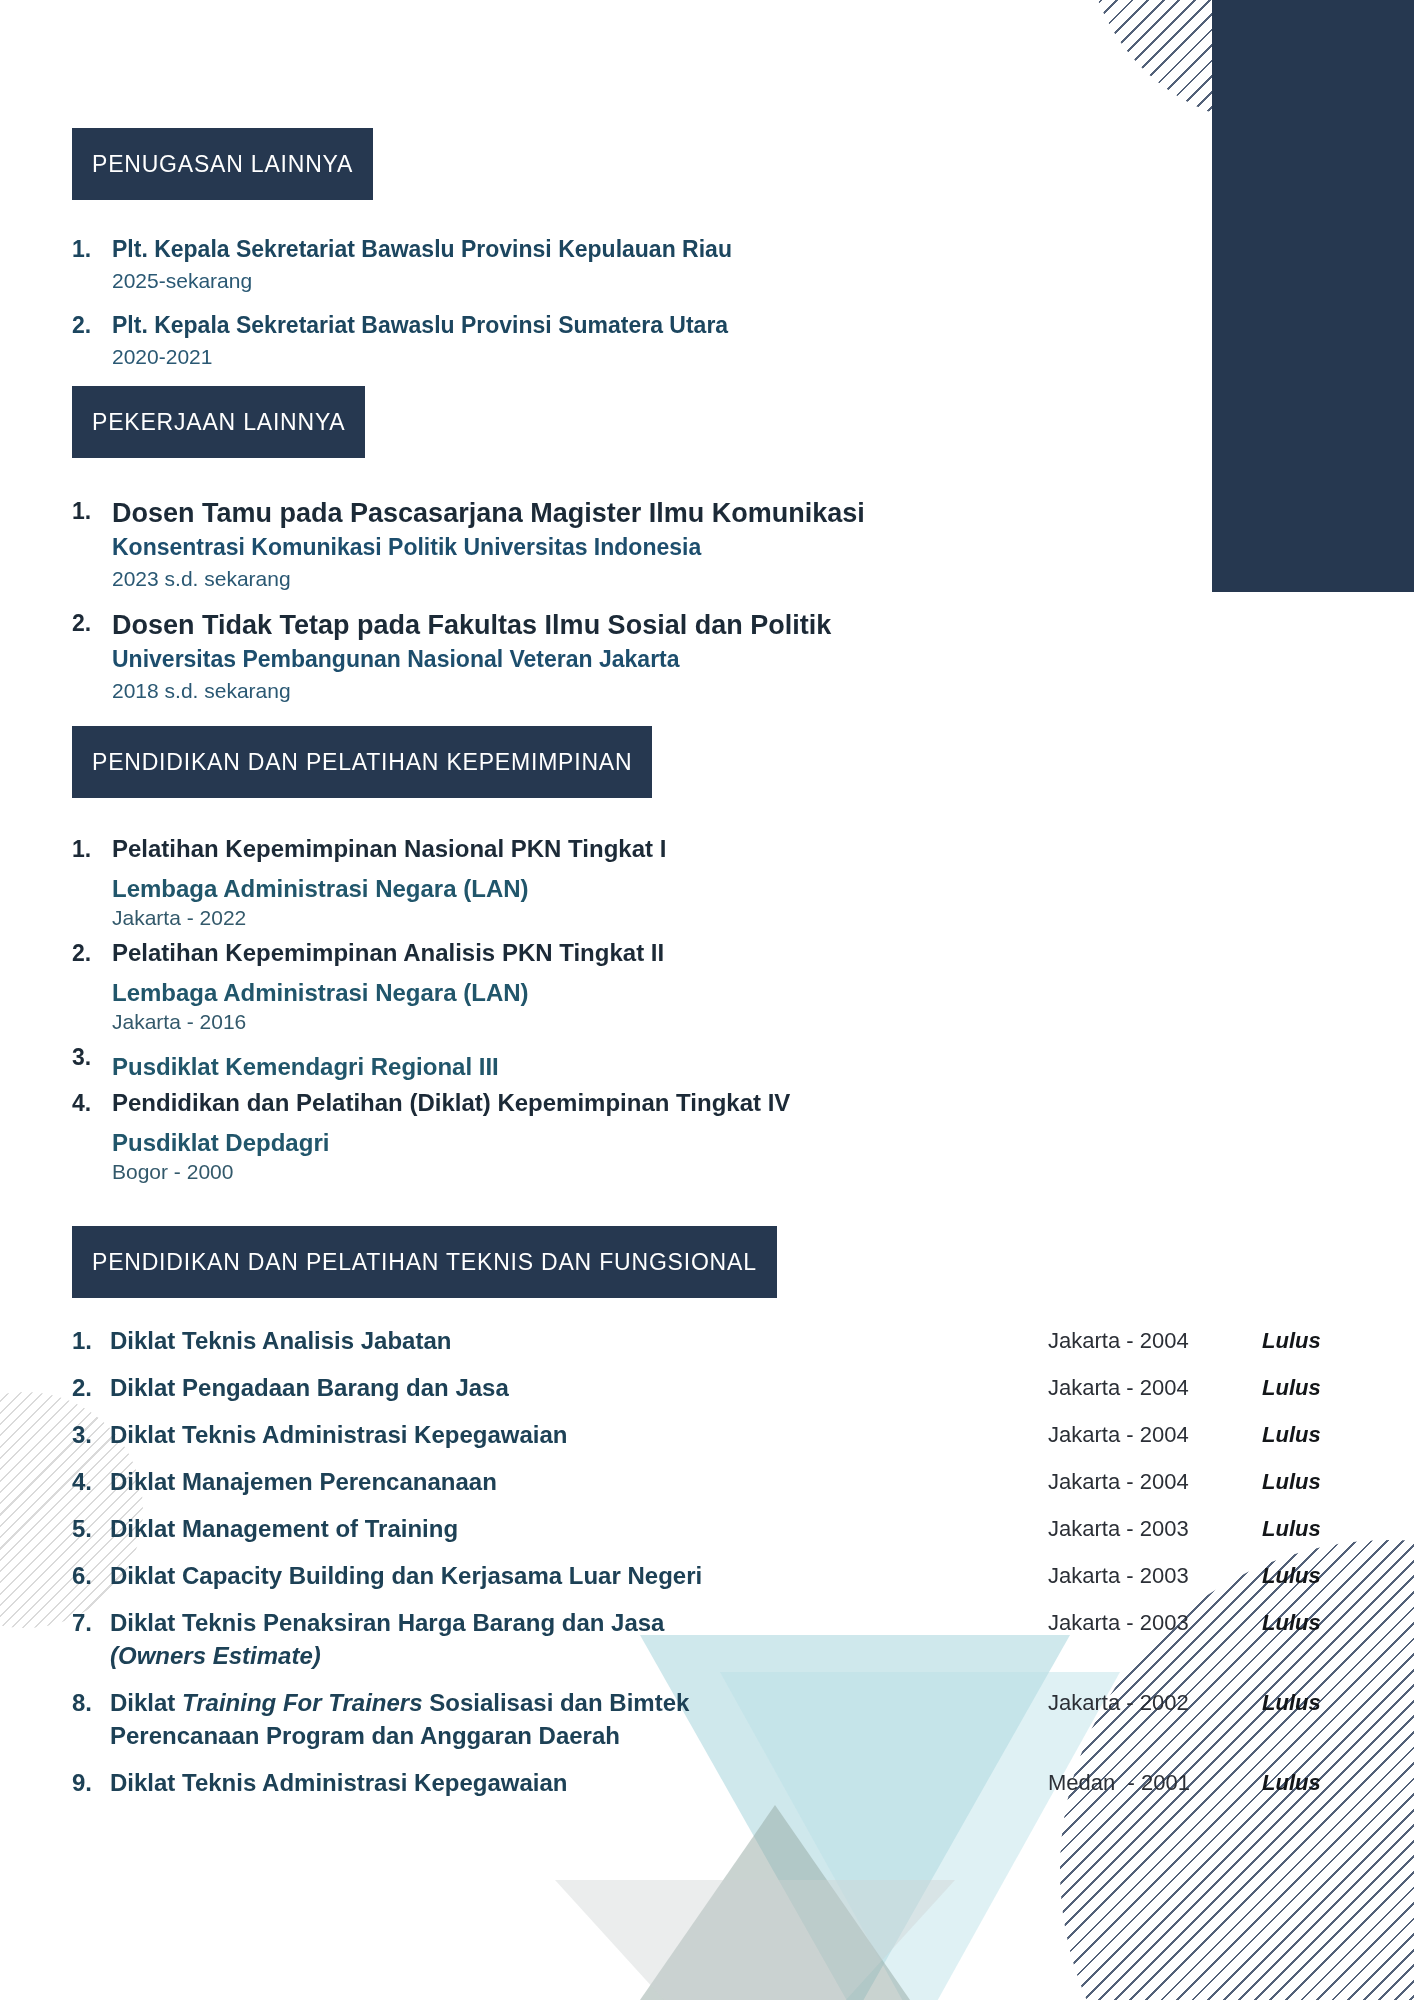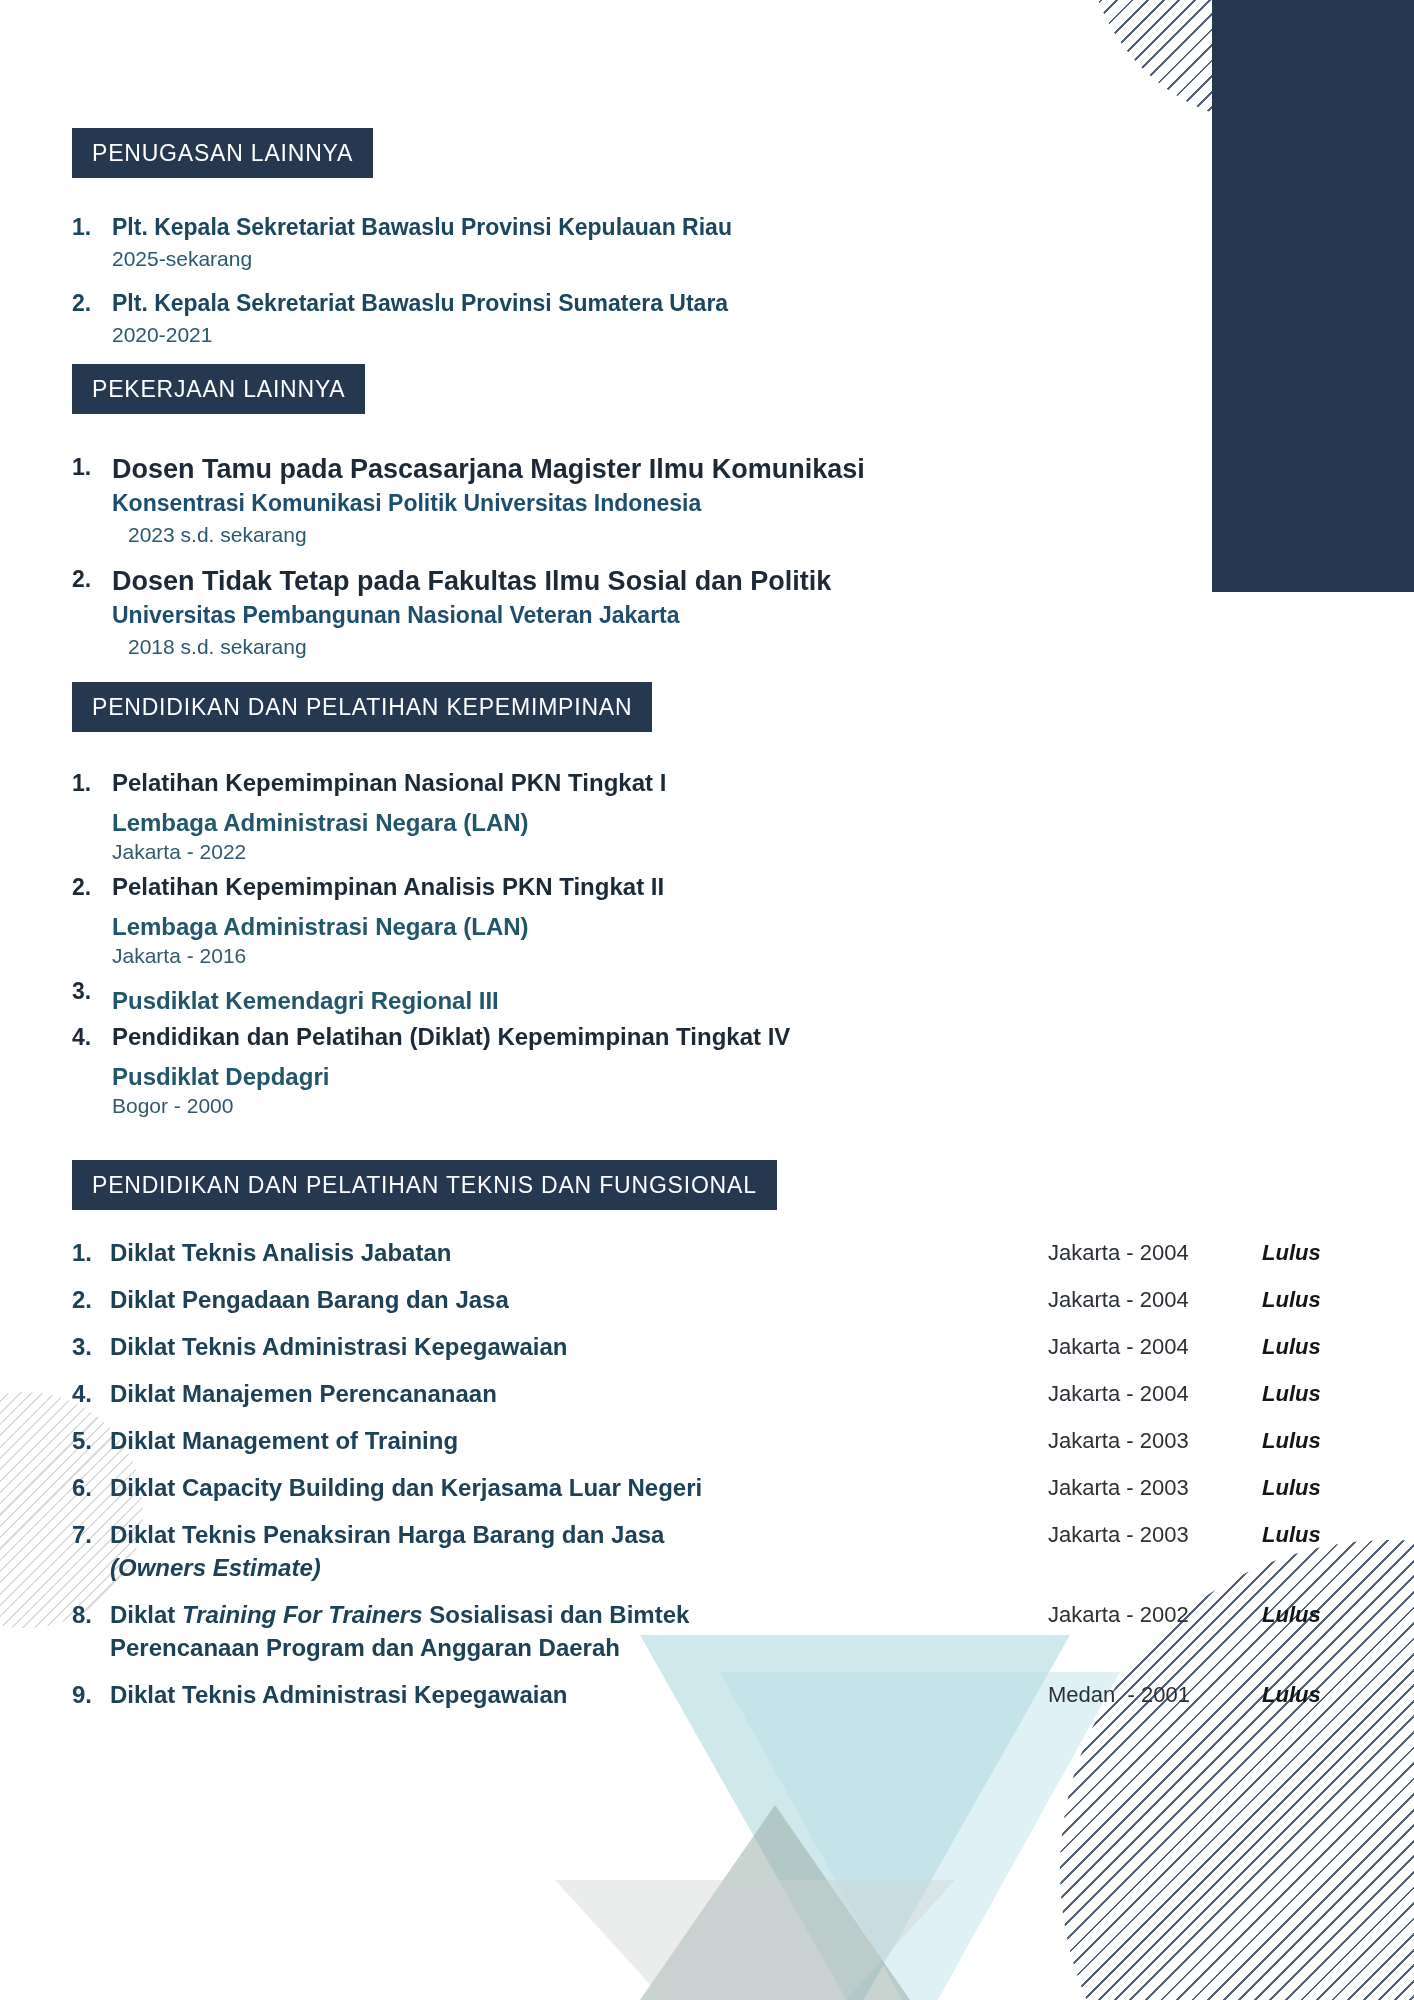--- a/index.html
+++ b/index.html
@@ -20,21 +20,21 @@
   .tri-up{clip-path:polygon(50% 0,0 100%,100% 100%);}
   .t1{left:640px;top:1635px;width:430px;height:380px;background:rgba(167,213,221,0.55);}
   .t2{left:720px;top:1672px;width:400px;height:360px;background:rgba(183,224,230,0.45);}
   .t3{left:640px;top:1805px;width:270px;height:195px;background:rgba(148,168,162,0.5);}
   .t4{left:555px;top:1880px;width:400px;height:220px;background:rgba(205,210,210,0.4);}
   
   .content{position:absolute;left:72px;top:0;width:1268px;z-index:3;}
   .section{display:block;}
   .sec-header{
     display:inline-block;background:#263850;color:#ffffff;
-    font-size:23px;letter-spacing:0.8px;padding:12px 20px;line-height:26px;
+    font-size:23px;letter-spacing:0.8px;padding:23px 20px;line-height:26px;
   }
   .sec-a{margin-top:128px;}
   .sec-b{margin-top:12px;}
   .sec-c{margin-top:20px;}
   .sec-d{margin-top:40px;}
   .items-a{margin-top:34px;}
   .items-b{margin-top:38px;}
   .items-c{margin-top:36px;}
   .items-d{margin-top:26px;}
   .item{display:flex;gap:8px;}
@@ -43,21 +43,21 @@
   .item-c{margin-bottom:6px;}
   .num{flex:0 0 32px;font-weight:700;font-size:23px;line-height:30px;}
   .num-blue{color:#1C465F;}
   .num-dark{color:#1C2A37;}
   .ttl-blue{font-weight:700;font-size:23px;line-height:30px;color:#1C465F;}
   .ln1{font-weight:700;font-size:27px;line-height:34px;color:#1C2A37;}
   .ln2{font-weight:700;font-size:23px;line-height:34px;color:#1D4E6D;}
   .ln1-c{font-weight:700;font-size:24px;line-height:30px;color:#1C2A37;}
   .ln2-c{font-weight:700;font-size:24px;line-height:30px;color:#21566B;margin-top:10px;}
   .date{font-size:21px;line-height:27px;color:#2A5873;margin-top:3px;}
-  .date-b{font-size:21px;line-height:30px;color:#2A5873;margin-left:16px;}
+  .date-b{font-size:21px;line-height:30px;color:#2A5873;}
   .date-c{font-size:21px;line-height:28px;color:#33596B;}
   
   .t4-row{display:grid;grid-template-columns:976px 214px auto;align-items:start;margin-bottom:14px;}
   .t4-main{display:flex;gap:8px;}
   .t4-num{flex:0 0 30px;font-weight:700;font-size:24px;line-height:33px;color:#1D4156;}
   .t4-title{font-weight:700;font-size:24px;line-height:33px;color:#1D4156;}
   .it{font-style:italic;}
   .t4-loc{font-size:22px;line-height:33px;color:#2B2F36;white-space:pre-wrap;}
   .t4-res{font-size:22px;line-height:33px;font-weight:700;font-style:italic;color:#131619;}
 </style>

